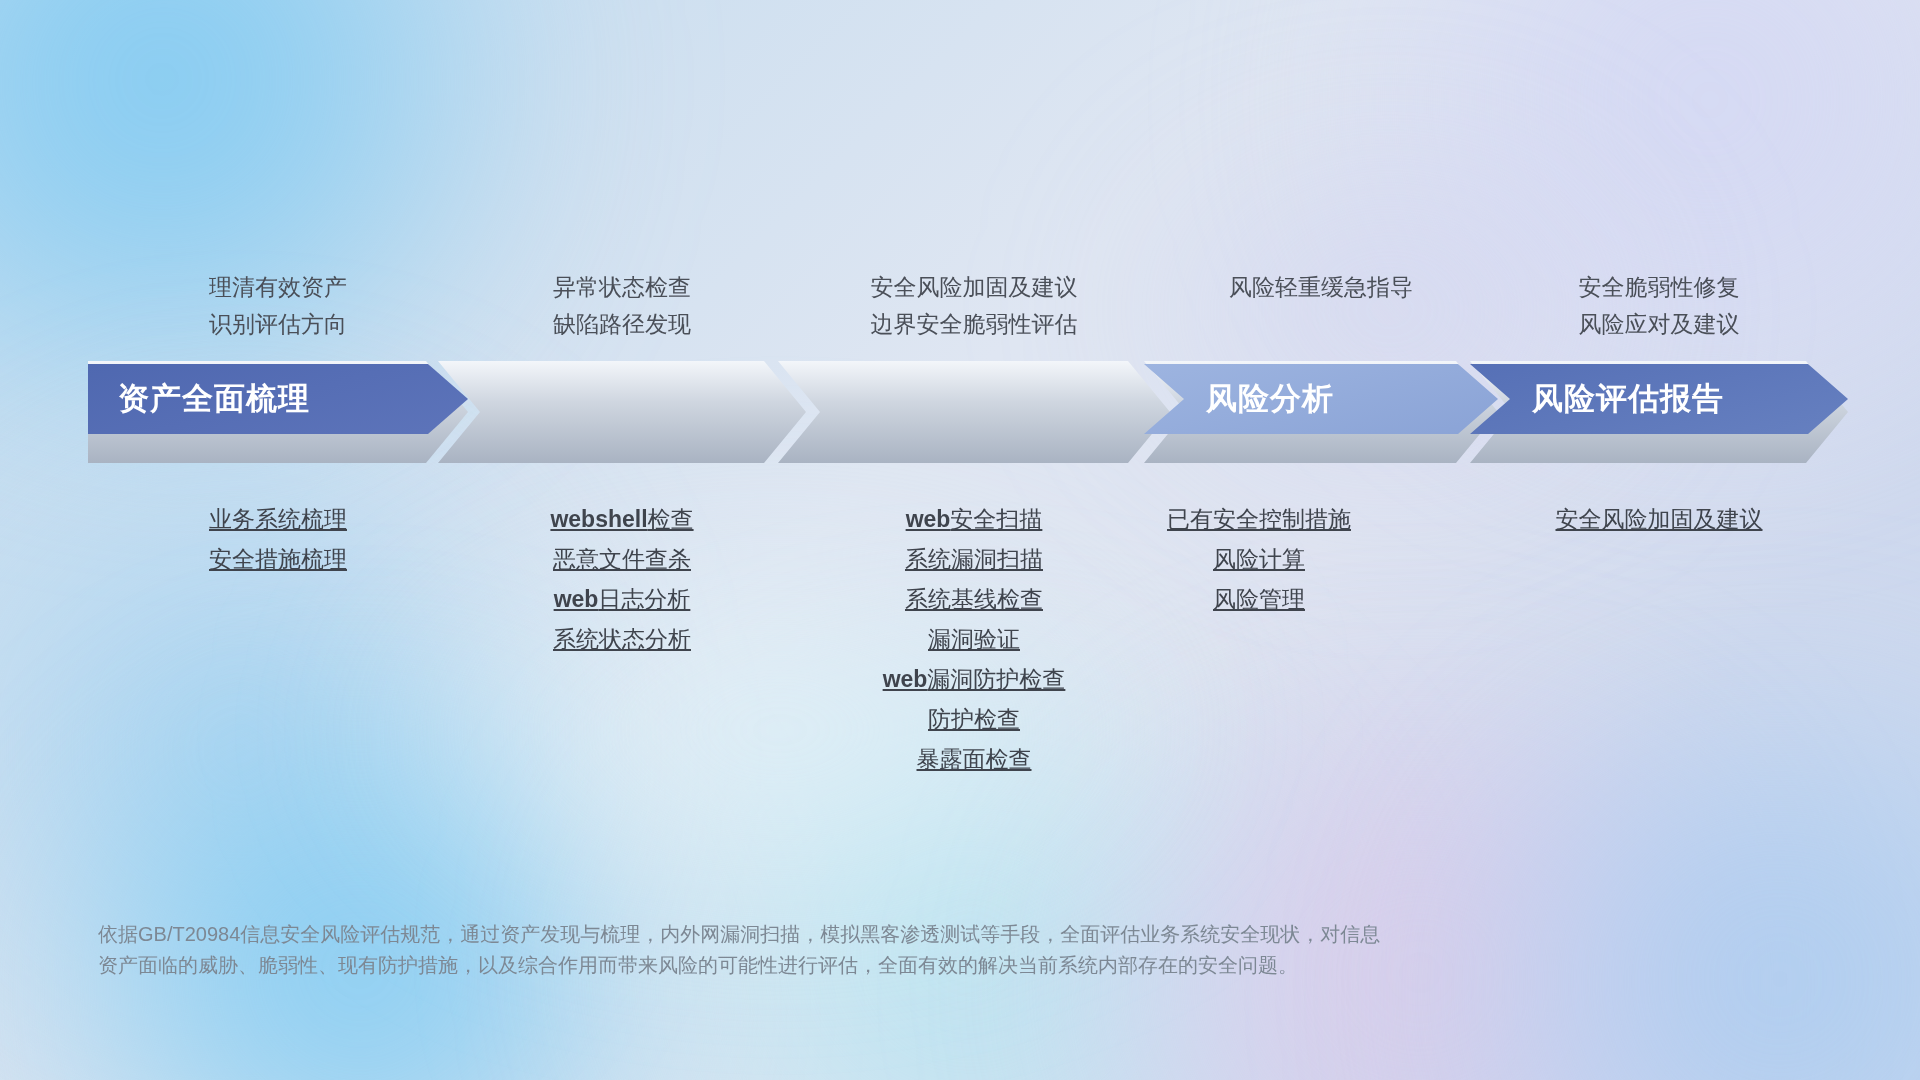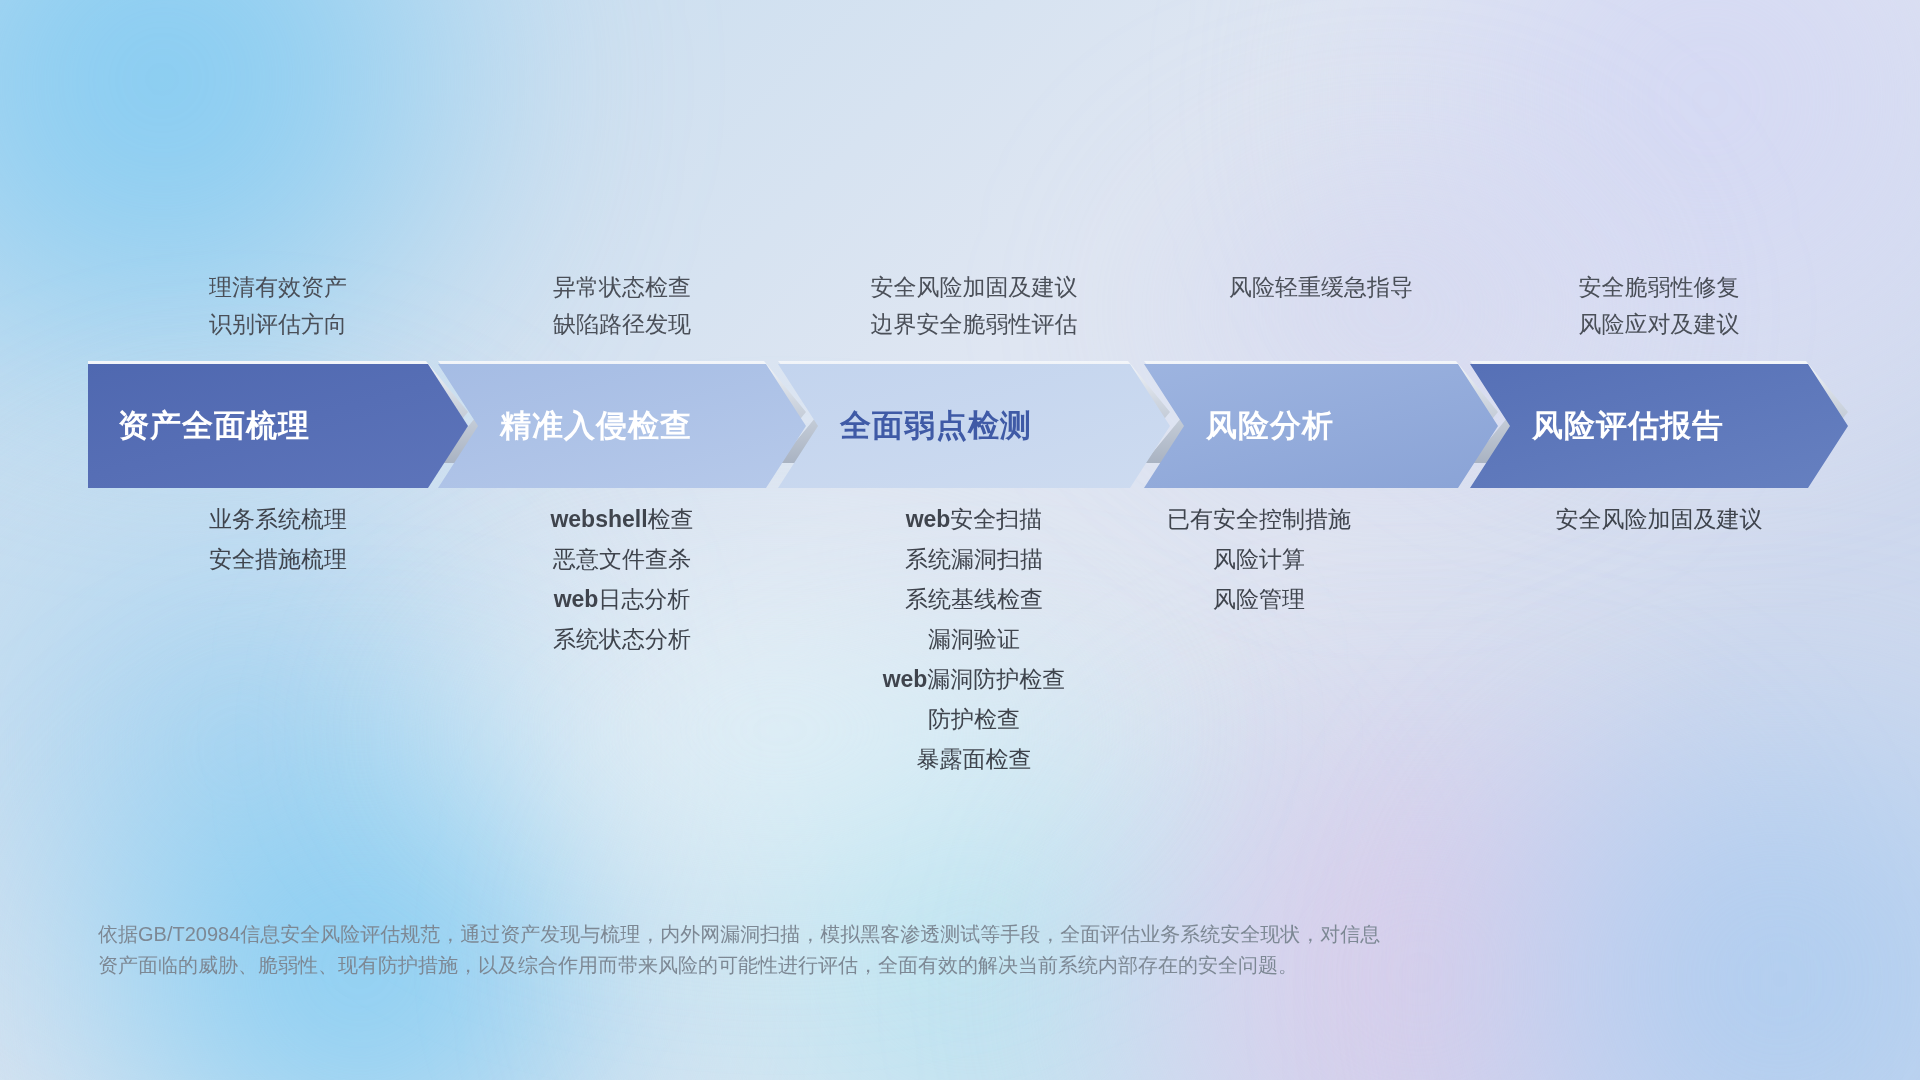--- a/index.html
+++ b/index.html
@@ -106,21 +106,21 @@
   .band {
     position: absolute;
     left: 88px;
     top: 364px;
     width: 1760px;
     height: 96px;
   }
   .arrow {
     position: absolute;
     top: 0;
-    height: 124px;
+    height: 70px;
     display: flex;
     align-items: center;
     color: #ffffff;
     font-size: 31px;
     font-weight: bold;
     letter-spacing: 1px;
     -webkit-clip-path: polygon(0 0, calc(100% - 40px) 0, 100% 50%, calc(100% - 40px) 100%, 0 100%, 40px 50%);
     clip-path: polygon(0 0, calc(100% - 40px) 0, 100% 50%, calc(100% - 40px) 100%, 0 100%, 40px 50%);
   }
   .arrow.first {
@@ -154,21 +154,21 @@
   .bot-col {
     display: flex;
     flex-direction: column;
     align-items: center;
     gap: 14px;
     color: #3f444d;
     font-size: 23px;
     line-height: 1.0;
     white-space: nowrap;
   }
-  .bot-col .item { height: 26px; display: flex; align-items: center; }
+  .bot-col .item { height: 26px; display: flex; align-items: center; text-decoration: underline; }
   .bot-col .item b { font-weight: bold; }
 
   
   .footer {
     position: absolute;
     left: 98px;
     top: 875px;
     width: 1650px;
     color: #7d8894;
     font-size: 20px;
@@ -215,27 +215,21 @@
         <div>风险应对及建议</div>
       </div>
     </div>
 
   <div class="band" id="band">
       <div class="arrow-bevel first" style="left: 0px; width: 380px; z-index: 10;"></div>
       <div class="arrow first" style="left: 0px; width: 380px; z-index: 20; background: linear-gradient(165deg, rgb(79, 104, 176) 0%, rgb(93, 116, 186) 100%); color: rgb(255, 255, 255); padding-left: 30px;">
         <span class="label">资产全面梳理</span>
       </div>
       <div class="arrow-bevel" style="left: 350px; width: 368px; z-index: 9;"></div>
-      <div class="arrow" style="left: 350px; width: 368px; z-index: 19; background: linear-gradient(165deg, rgb(165, 188, 228) 0%, rgb(182, 201, 234) 100%); color: rgb(255, 255, 255); padding-left: 62px;">
-        <span class="label">精准入侵检查</span>
-      </div>
       <div class="arrow-bevel" style="left: 690px; width: 392px; z-index: 8;"></div>
-      <div class="arrow" style="left: 690px; width: 392px; z-index: 18; background: linear-gradient(165deg, rgb(195, 212, 238) 0%, rgb(205, 219, 240) 100%); color: rgb(63, 90, 166); padding-left: 62px;">
-        <span class="label">全面弱点检测</span>
-      </div>
       <div class="arrow-bevel" style="left: 1056px; width: 354px; z-index: 7;"></div>
       <div class="arrow" style="left: 1056px; width: 354px; z-index: 17; background: linear-gradient(165deg, rgb(157, 180, 224) 0%, rgb(138, 163, 214) 100%); color: rgb(255, 255, 255); padding-left: 62px;">
         <span class="label">风险分析</span>
       </div>
       <div class="arrow-bevel" style="left: 1382px; width: 378px; z-index: 6;"></div>
       <div class="arrow" style="left: 1382px; width: 378px; z-index: 16; background: linear-gradient(165deg, rgb(86, 112, 182) 0%, rgb(102, 128, 192) 100%); color: rgb(255, 255, 255); padding-left: 62px;">
         <span class="label">风险评估报告</span>
       </div>
     </div>
 

